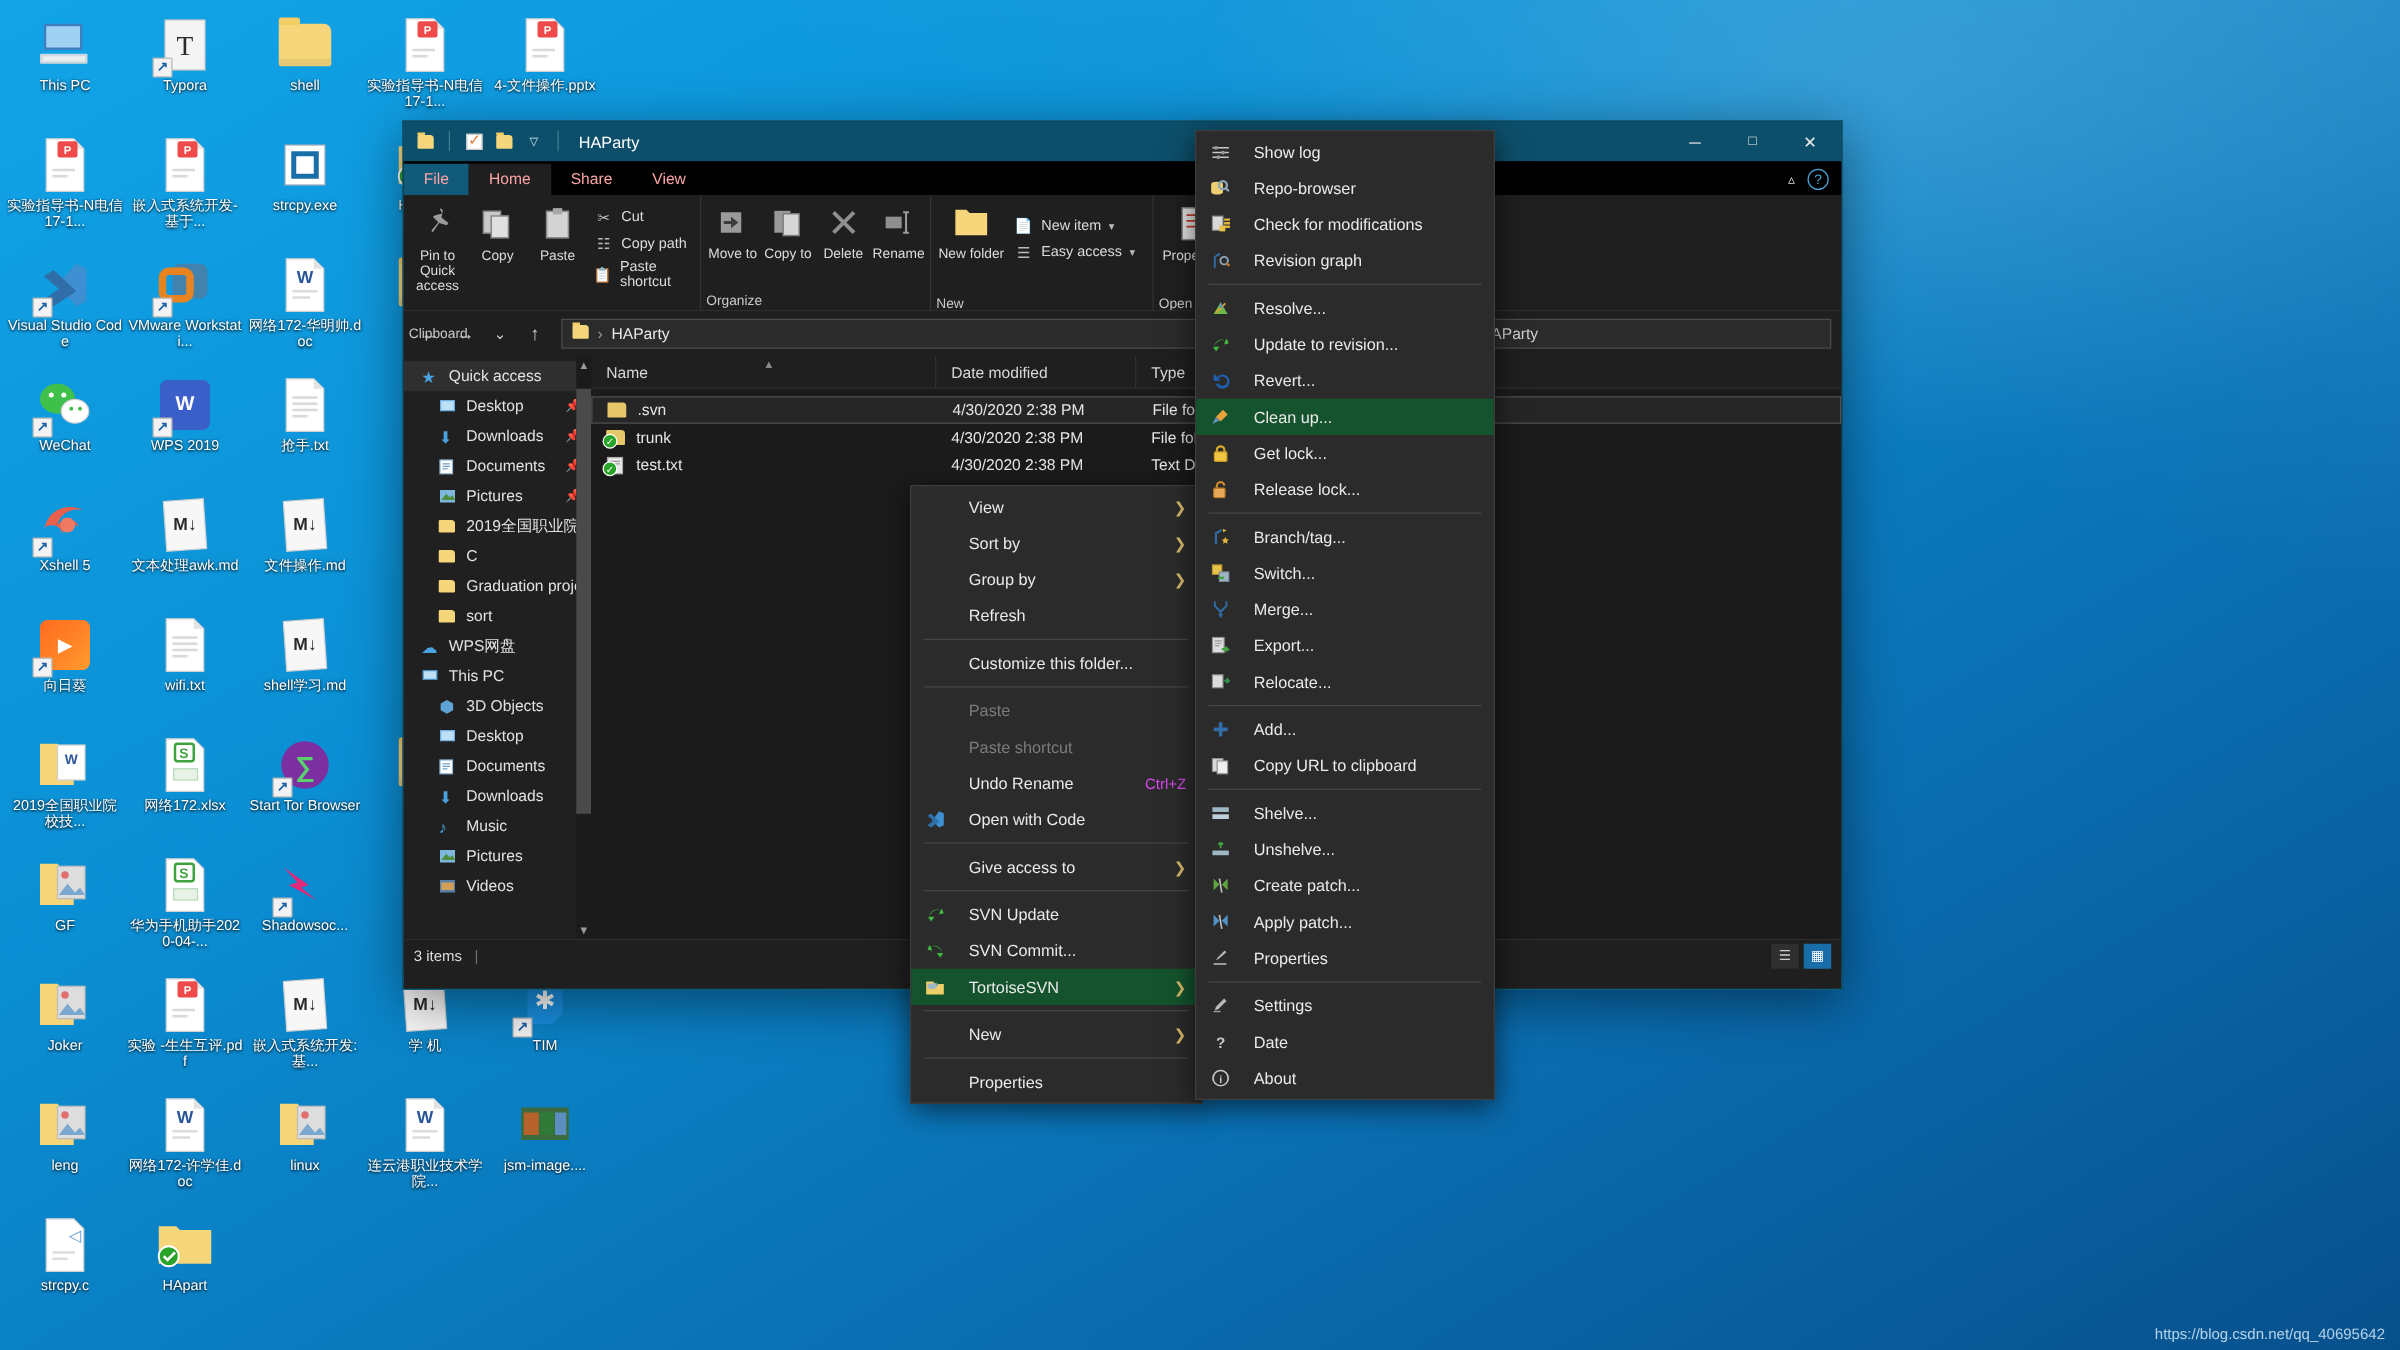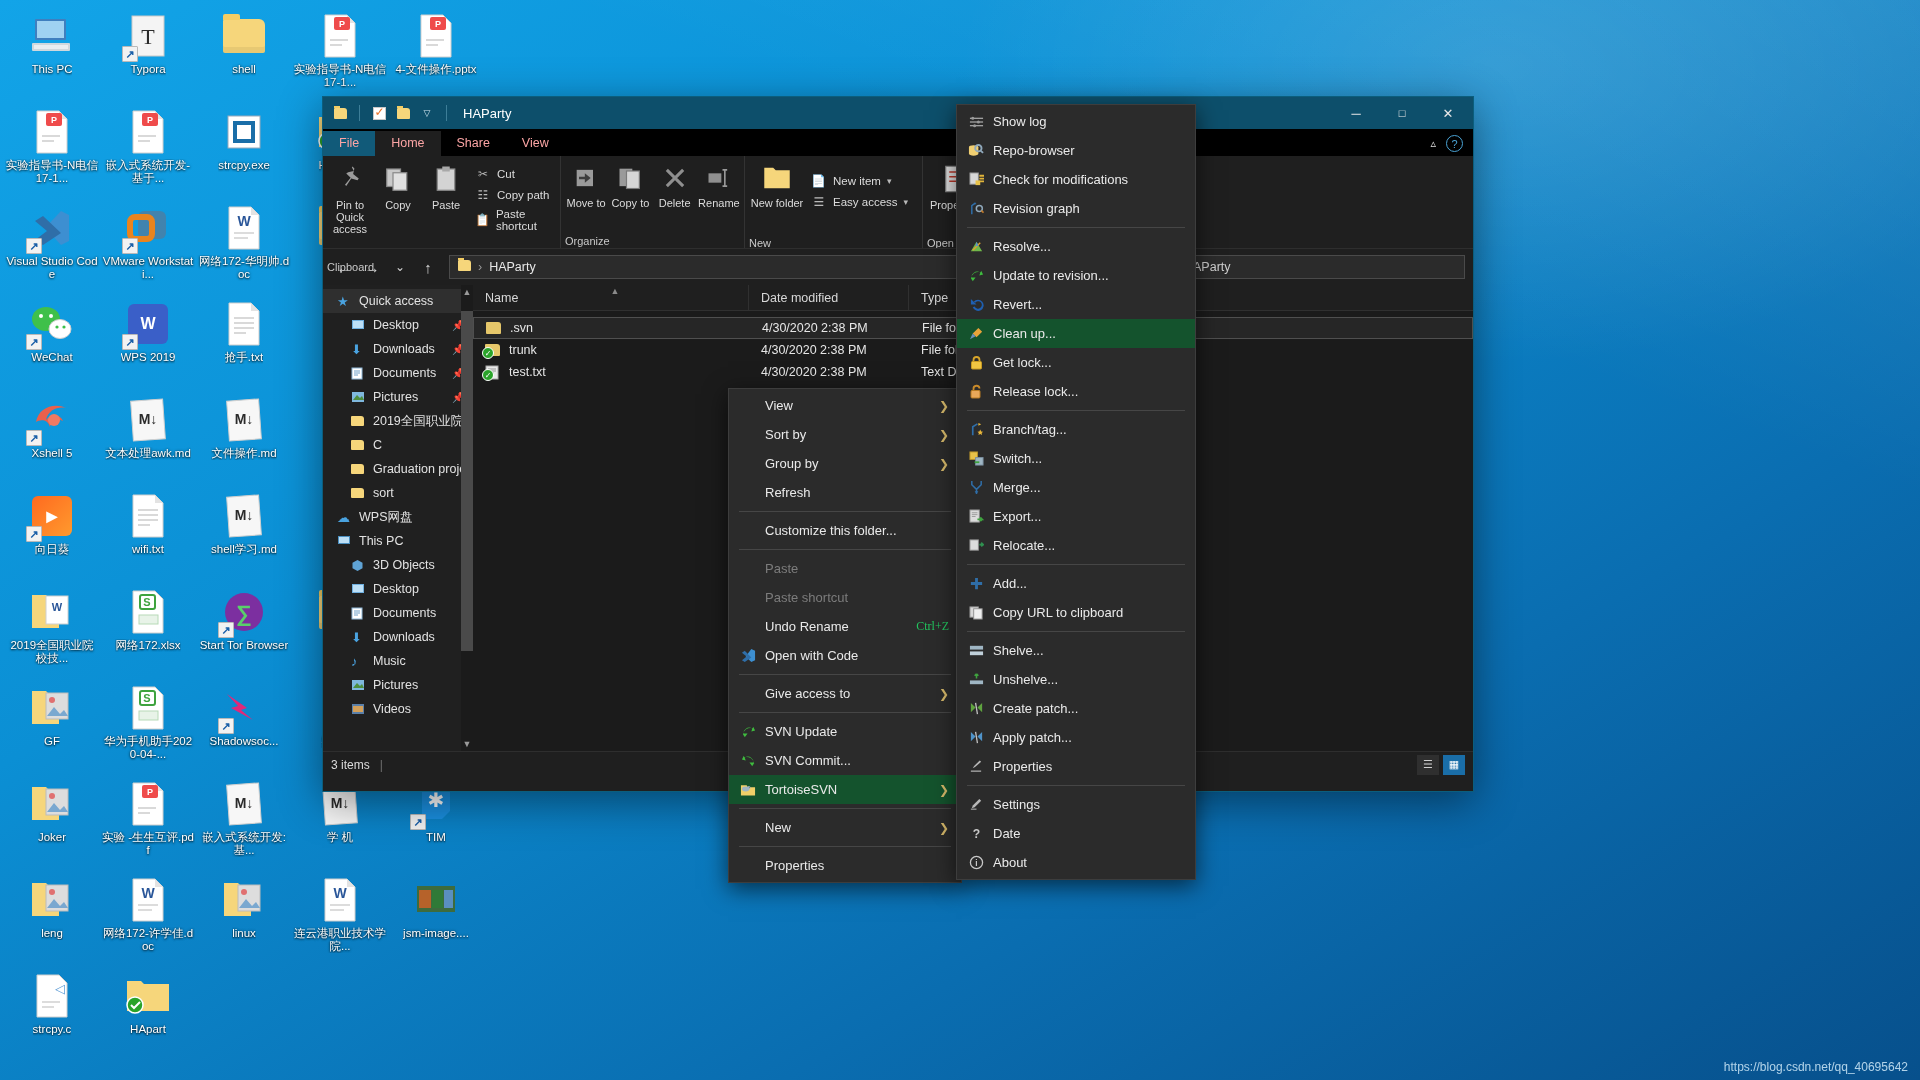--- a/index.html
+++ b/index.html
@@ -117,24 +117,24 @@
   .svnov{position:absolute;left:-3px;bottom:-2px;width:12px;height:12px;border-radius:50%;background:#2aa32a;border:1px solid #fff;display:flex;align-items:center;justify-content:center;color:#fff;font-size:8px;}
 
   .statusbar{height:26px;background:#1f1f1f;border-top:1px solid #2e2e2e;display:flex;align-items:center;padding:0 8px;font-size:12px;color:#dcdcdc;}
   .viewtoggle{margin-left:auto;display:flex;gap:4px;}
   .vt{width:22px;height:20px;background:#2f2f2f;display:flex;align-items:center;justify-content:center;font-size:11px;color:#cfcfcf;}
   .vt.active{background:#1a6ea8;color:#fff;}
 
   
   .ctxmenu{position:absolute;background:#2b2b2b;border:1px solid #3d3d3d;
     box-shadow:0 6px 22px rgba(0,0,0,.6);font-size:13px;color:#eaeaea;padding:2px 0;}
-  .mi{display:flex;align-items:center;height:29px;padding:0 12px 0 10px;gap:8px;white-space:nowrap;}
+  .mi{display:flex;align-items:center;height:29px;padding:0 12px 0 10px;gap:18px;white-space:nowrap;}
   .mi .mico{width:18px;height:18px;display:flex;align-items:center;justify-content:center;font-size:13px;flex:0 0 18px;}
   .mi .mtxt{flex:1;}
-  .mi .mkey{color:#22c55e;font-size:12px;margin-left:22px;font-family:Liberation Serif, serif;}
+  .mi .mkey{color:#d946ef;font-size:12px;margin-left:22px;}
   .mi .marrow{color:#d6b96a;font-size:12px;margin-left:18px;}
   .mi.hl{background:#14532d;}
   .mi.dis .mtxt{color:#7c7c7c;}
   .msep{height:1px;background:#464646;margin:4px 10px;}
   #ctx1{left:728px;top:388px;width:234px;}
   #ctx2{left:956px;top:104px;width:240px;}
 
   .wm{position:absolute;right:12px;bottom:6px;font-size:12px;color:#cfe9f8;opacity:.85;}
 </style>
 </head>

